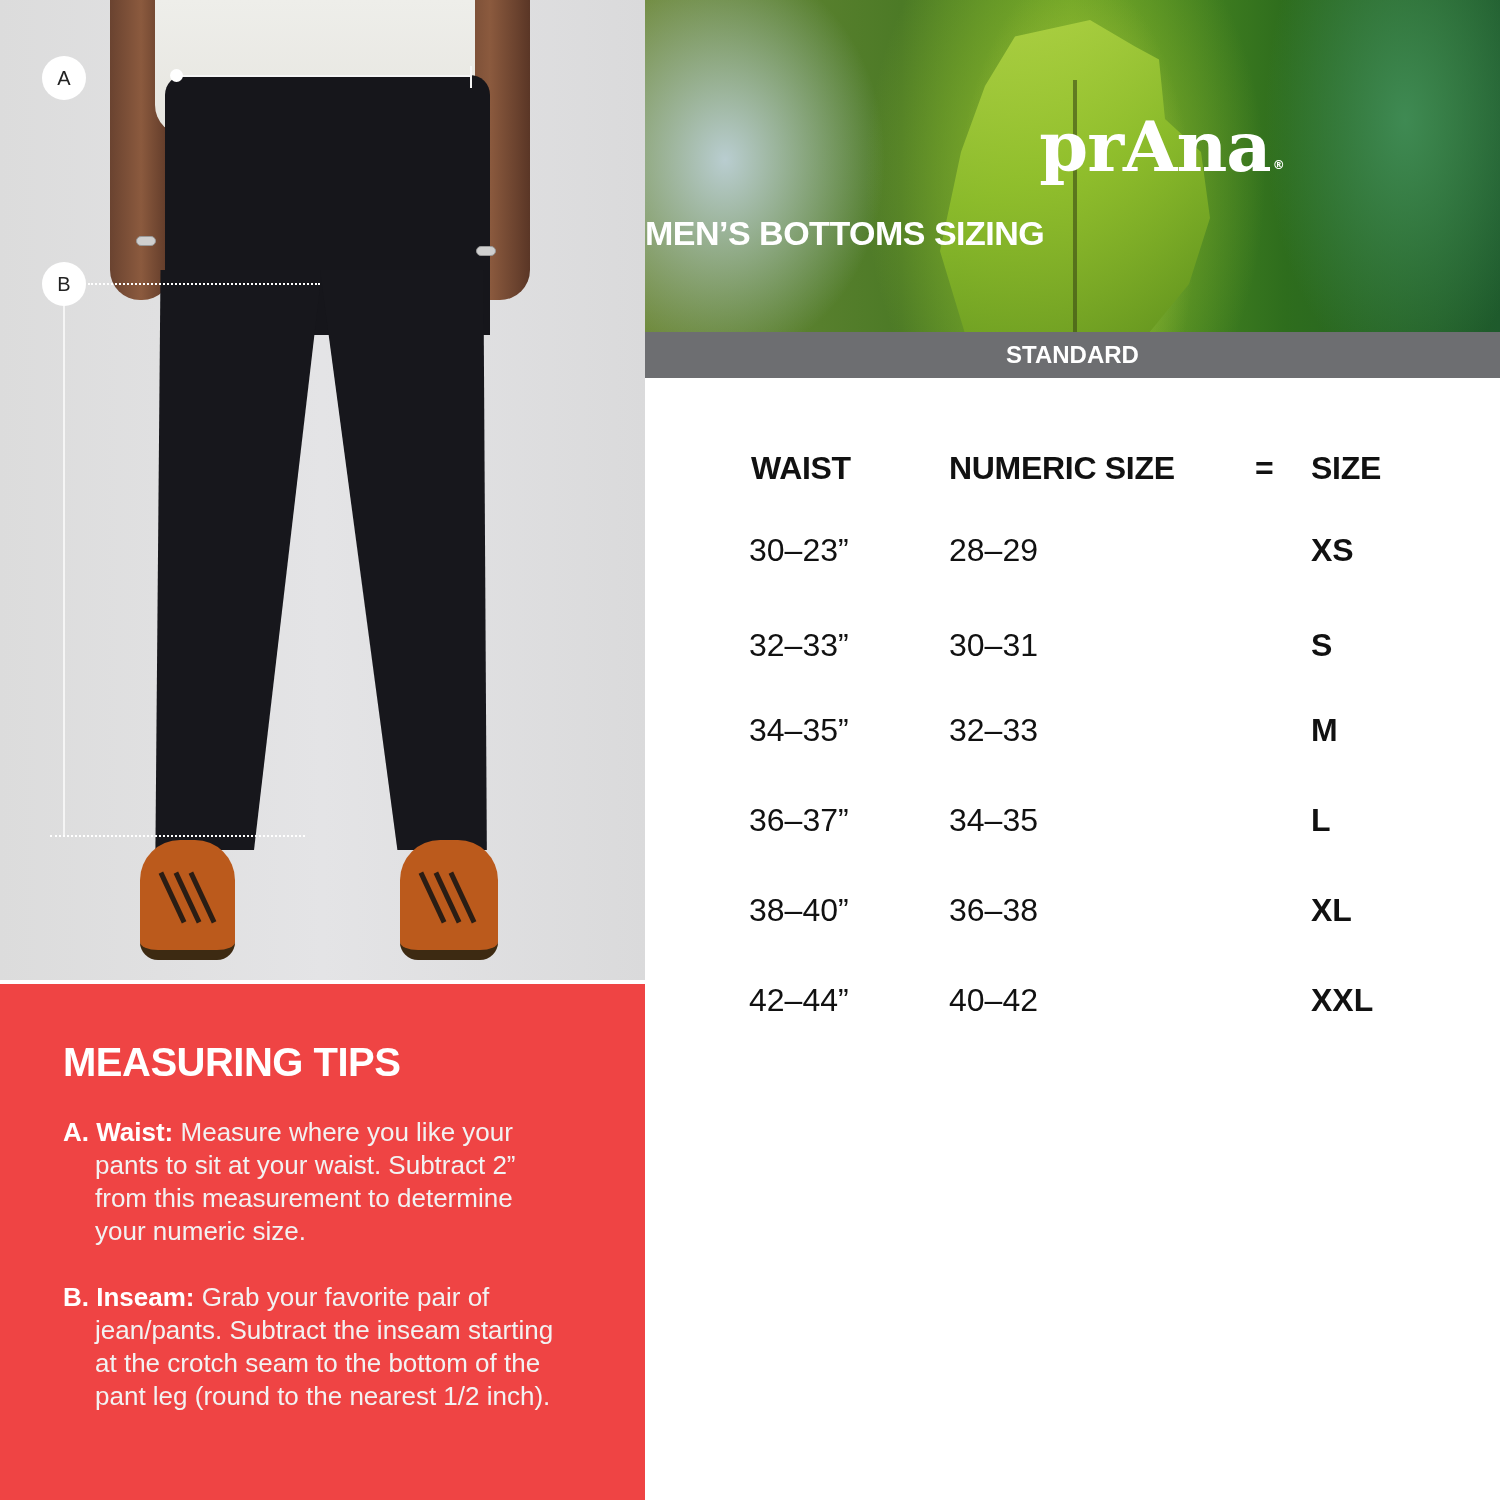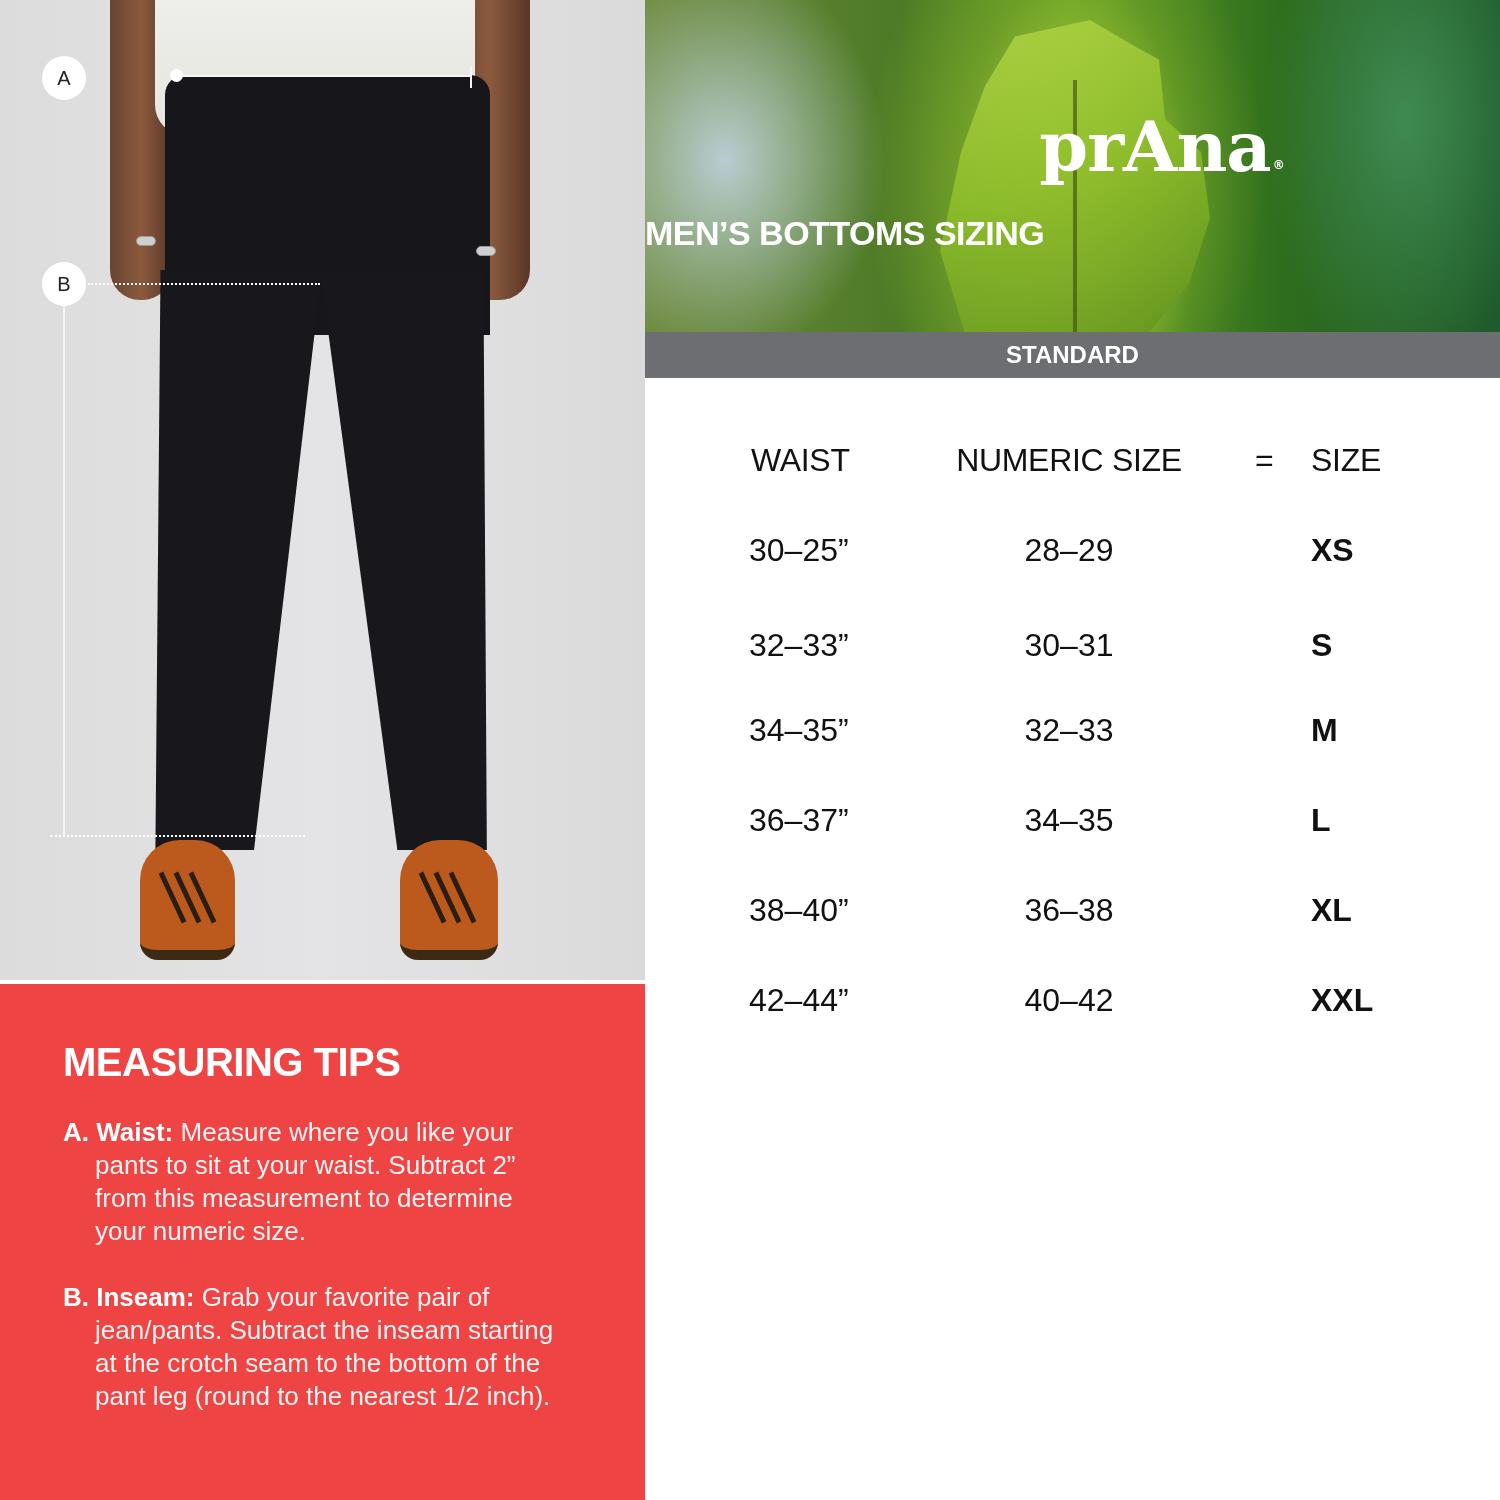--- a/index.html
+++ b/index.html
@@ -88,23 +88,23 @@
 
   .standard-bar {
     position: absolute; left: 645px; top: 332px; width: 855px; height: 46px;
     background: #6d6e71; color: #ffffff; font-weight: bold; font-size: 24px;
     display: flex; align-items: center; justify-content: center;
   }
 
   
   .size-table { position: absolute; left: 645px; top: 378px; width: 855px; height: 1122px; background: #ffffff; color: #111; }
   .th, .td { position: absolute; font-size: 32px; }
-  .th { font-weight: normal; top: 64px; letter-spacing: -0.3px; }
+  .th { font-weight: bold; top: 72px; letter-spacing: -0.3px; }
   .col-waist { left: 106px; }
-  .col-numeric { left: 304px; width: 240px; text-align: center; }
+  .col-numeric { left: 304px; width: 240px; text-align: left; }
   .col-eq { left: 610px; }
   .col-size { left: 666px; width: 130px; text-align: left; }
   .td.col-waist { left: 104px; }
   .td.col-size { font-weight: bold; }
   .row { position: absolute; left: 0; width: 855px; height: 50px; }
   .row .td { top: 0; }
 </style>
 </head>
 <body>
 
@@ -178,21 +178,21 @@
   <span>STANDARD</span>
 </div>
 
 <div class="size-table">
   <div class="th col-waist">WAIST</div>
   <div class="th col-numeric">NUMERIC SIZE</div>
   <div class="th col-eq">=</div>
   <div class="th col-size">SIZE</div>
 
   <div class="row" style="top:154px;">
-    <div class="td col-waist">30–25”</div>
+    <div class="td col-waist">30–23”</div>
     <div class="td col-numeric">28–29</div>
     <div class="td col-size">XS</div>
   </div>
   <div class="row" style="top:249px;">
     <div class="td col-waist">32–33”</div>
     <div class="td col-numeric">30–31</div>
     <div class="td col-size">S</div>
   </div>
   <div class="row" style="top:334px;">
     <div class="td col-waist">34–35”</div>

